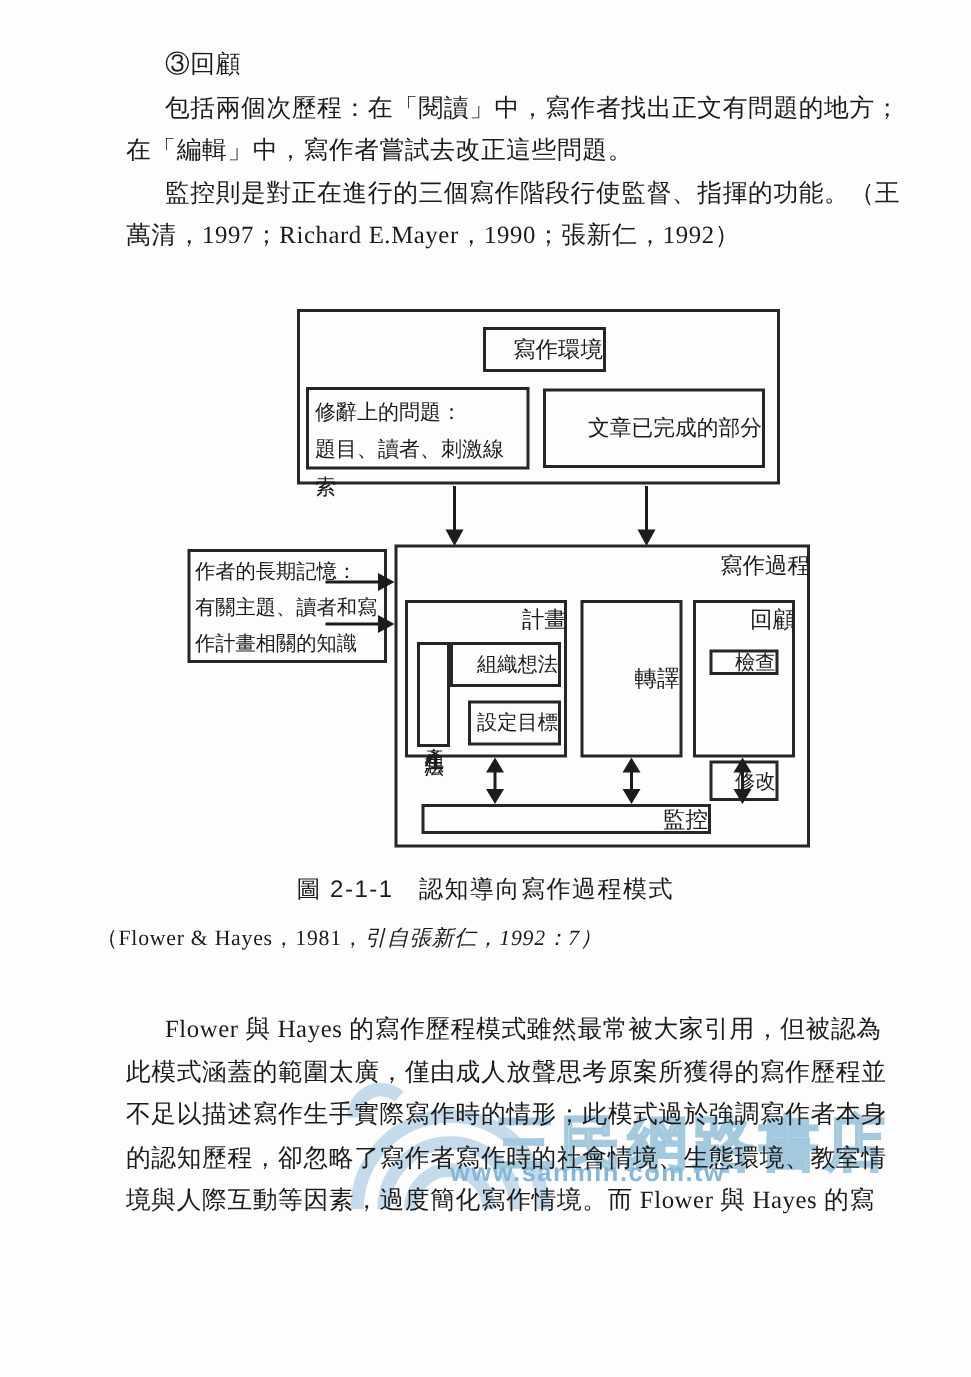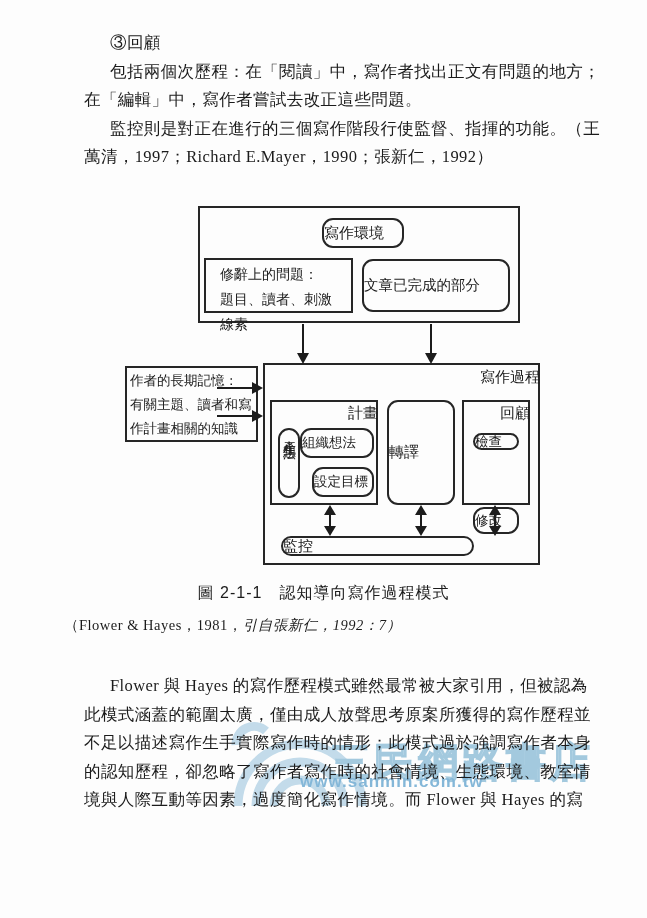--- a/index.html
+++ b/index.html
@@ -17,21 +17,21 @@
     font-size:16.5px;line-height:28.5px;letter-spacing:0.4px;
     white-space:nowrap;
   }
   .indent{padding-left:26px;}
   
   .dbox{
     position:absolute;border:2px solid #262626;background:transparent;
     font-family:"Liberation Sans","DejaVu Sans",sans-serif;
     box-sizing:border-box;z-index:3;
   }
-  .center{display:flex;align-items:center;justify-content:flex-start;text-align:center;border-radius:11px;}
+  .center{display:flex;align-items:center;justify-content:flex-end;text-align:center;}
   .dlabel{
     position:absolute;z-index:4;text-align:right;
     font-family:"Liberation Sans","DejaVu Sans",sans-serif;
   }
   .vert{
     writing-mode:vertical-rl;text-orientation:upright;
     letter-spacing:2px;
   }
   .overlay{position:absolute;left:0;top:0;z-index:3;pointer-events:none;}
   
@@ -84,21 +84,21 @@
     <div class="tline indent">包括兩個次歷程：在「閱讀」中，寫作者找出正文有問題的地方；</div>
     <div class="tline">在「編輯」中，寫作者嘗試去改正這些問題。</div>
     <div class="tline indent">監控則是對正在進行的三個寫作階段行使監督、指揮的功能。（王</div>
     <div class="tline">萬清，1997；Richard E.Mayer，1990；張新仁，1992）</div>
   </div>
 
   <div class="dbox" style="left:198px;top:206px;width:322px;height:117px;"></div>
   <div class="dbox center" style="left:322px;top:218px;width:82px;height:30px;font-size:15px;">
     <span>寫作環境</span>
   </div>
-  <div class="dbox" style="left:204px;top:258px;width:149px;height:55px;font-size:14px;line-height:25px;padding:2px 14px;">
+  <div class="dbox" style="left:204px;top:258px;width:149px;height:55px;font-size:14px;line-height:25px;padding:2px 4px;">
     <div>修辭上的問題：</div>
     <div>題目、讀者、刺激線索</div>
   </div>
   <div class="dbox center" style="left:362px;top:259px;width:148px;height:53px;font-size:14.5px;">
     <span>文章已完成的部分</span>
   </div>
 
   <div class="dbox" style="left:83px;top:366px;width:133px;height:76px;font-size:13.5px;line-height:24px;padding:1px 3px;margin-left:42px;">
     <div>作者的長期記憶：</div>
     <div>有關主題、讀者和寫</div>

